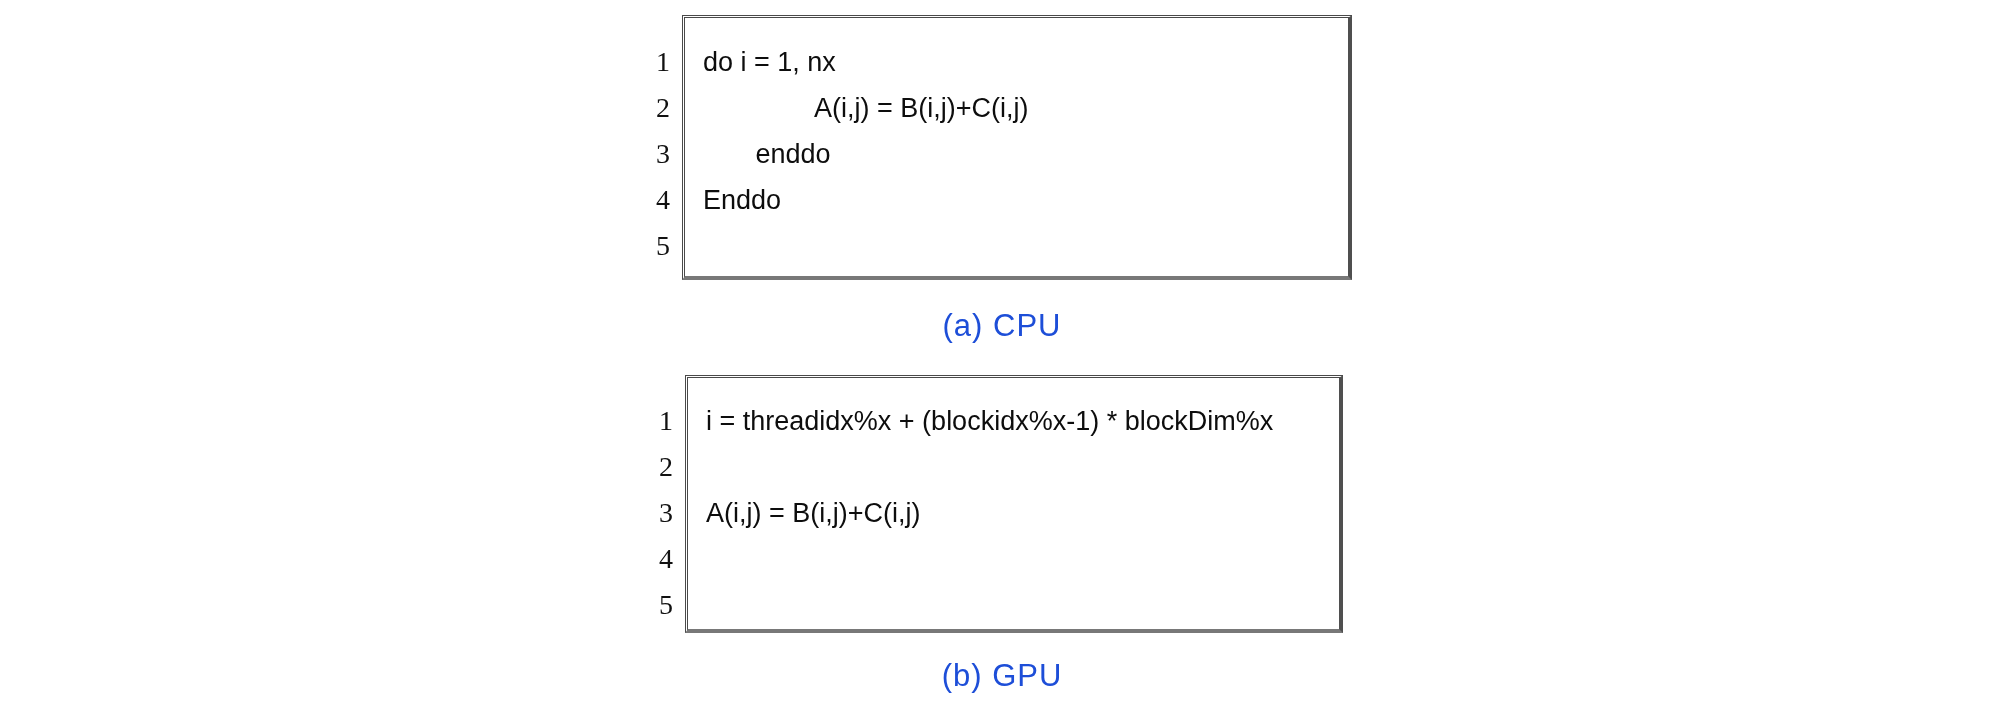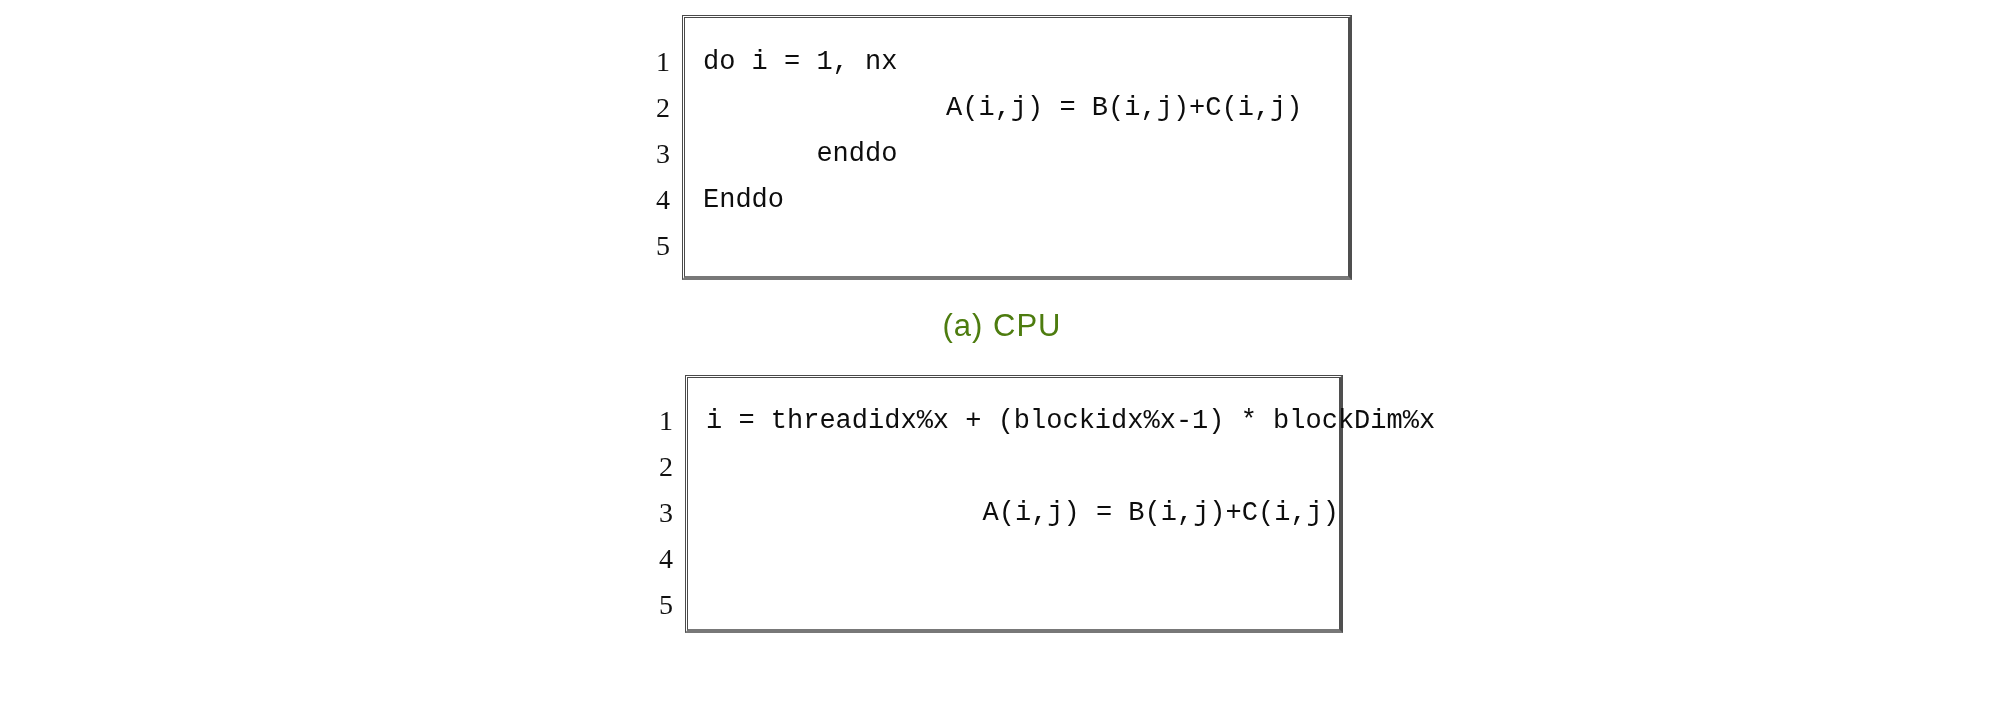--- a/index.html
+++ b/index.html
@@ -44,38 +44,38 @@
     background: #ffffff;
     border-top: 3px double #4a4a4a;
     border-left: 3px double #4a4a4a;
     border-right: 4px solid #4f4f4f;
     border-bottom: 4px solid #787878;
     box-sizing: border-box;
   }
   .code {
     margin: 0;
     padding: 0 0 0 18px;
-    font-family: Liberation Mono, monospace;
+    font-family: Liberation Sans, sans-serif;
     font-size: 27px;
     color: #0d0d0d;
   }
   #panel-a .code { padding-top: 21px; }
-  #panel-b .code { padding-top: 20px; text-align: right; }
+  #panel-b .code { padding-top: 20px; }
   .cl {
     height: 46px;
     line-height: 46px;
     white-space: pre;
   }
 
   .caption {
     position: absolute;
     font-family: "Liberation Sans", sans-serif;
     font-size: 31px;
     line-height: 42px;
-    color: #4d7c0f;
+    color: #1d4ed8;
     text-align: center;
     letter-spacing: 1px;
   }
   #caption-a { left: 652px; top: 305px; width: 700px; }
   #caption-b { left: 638px; top: 655px; width: 728px; }
 </style>
 </head>
 <body>
 
 <div class="stage">
@@ -109,14 +109,15 @@
     </div>
     <div class="frame">
       <div class="code">
         <div class="cl">i = threadidx%x + (blockidx%x-1) * blockDim%x</div>
         <div class="cl"></div>
         <div class="cl">A(i,j) = B(i,j)+C(i,j)</div>
         <div class="cl"></div>
       </div>
     </div>
   </section>
+  <div class="caption" id="caption-b">(b) GPU</div>
 
 </div>
 
 </body></html>

